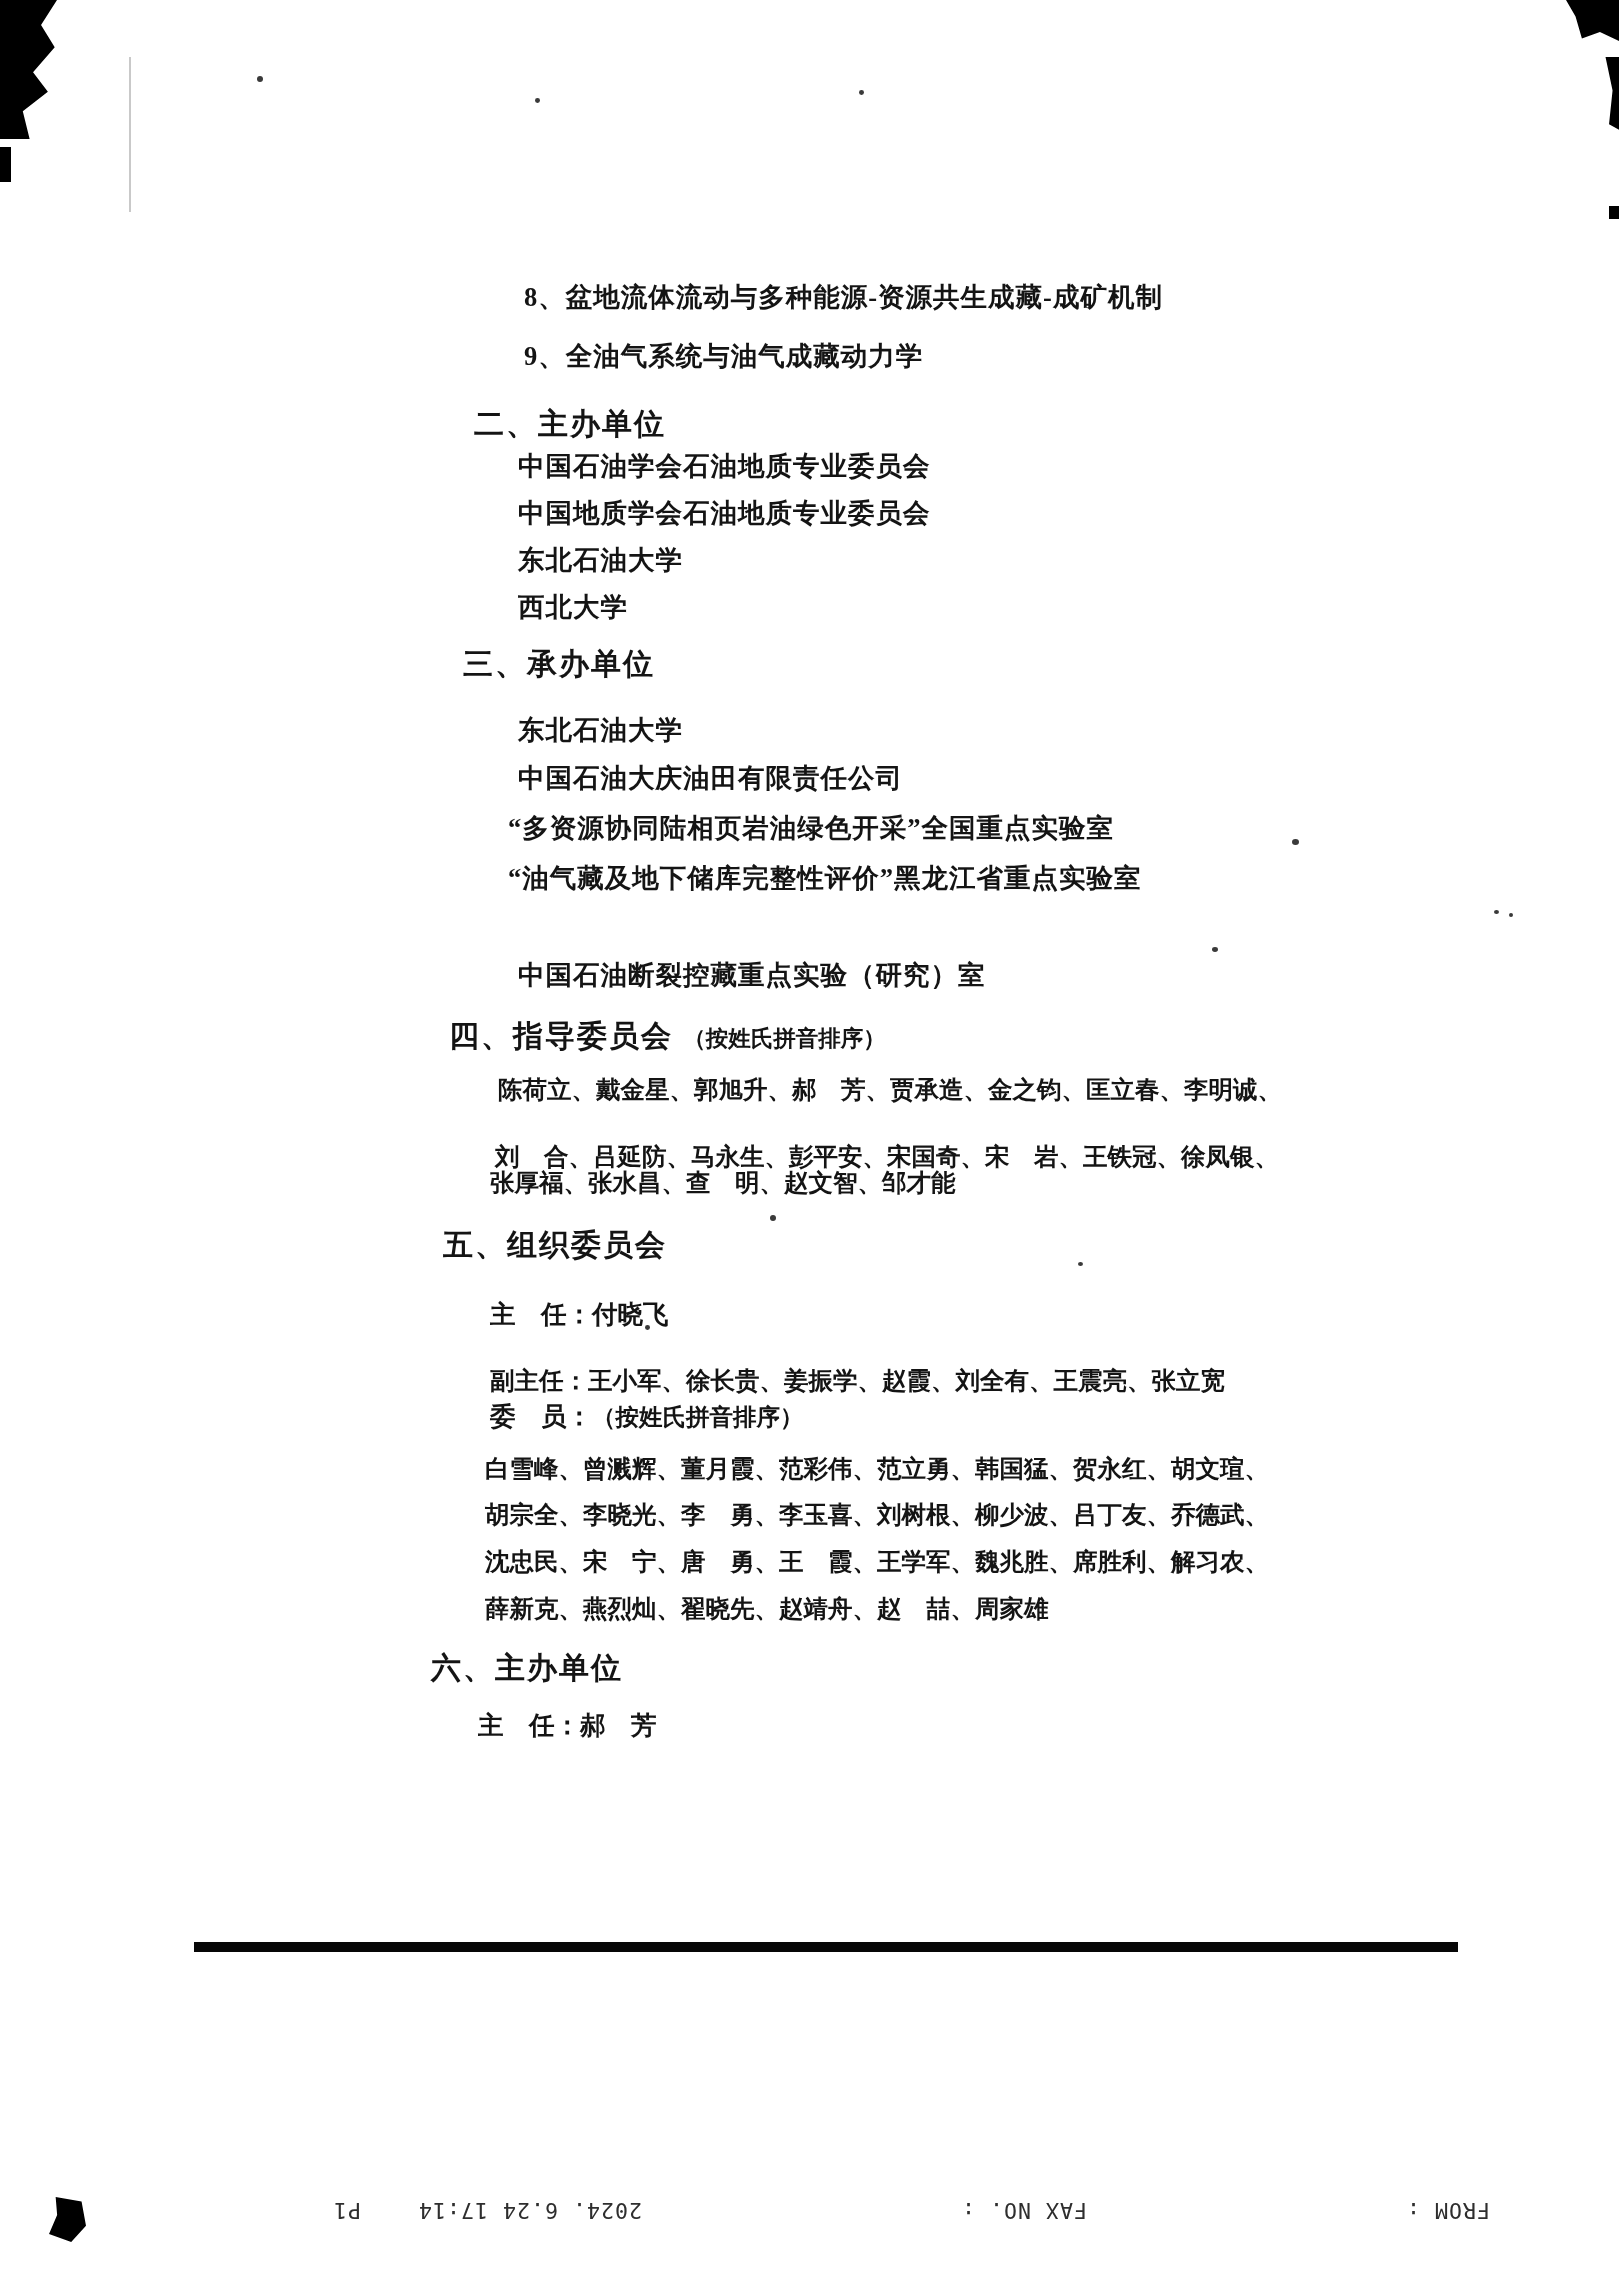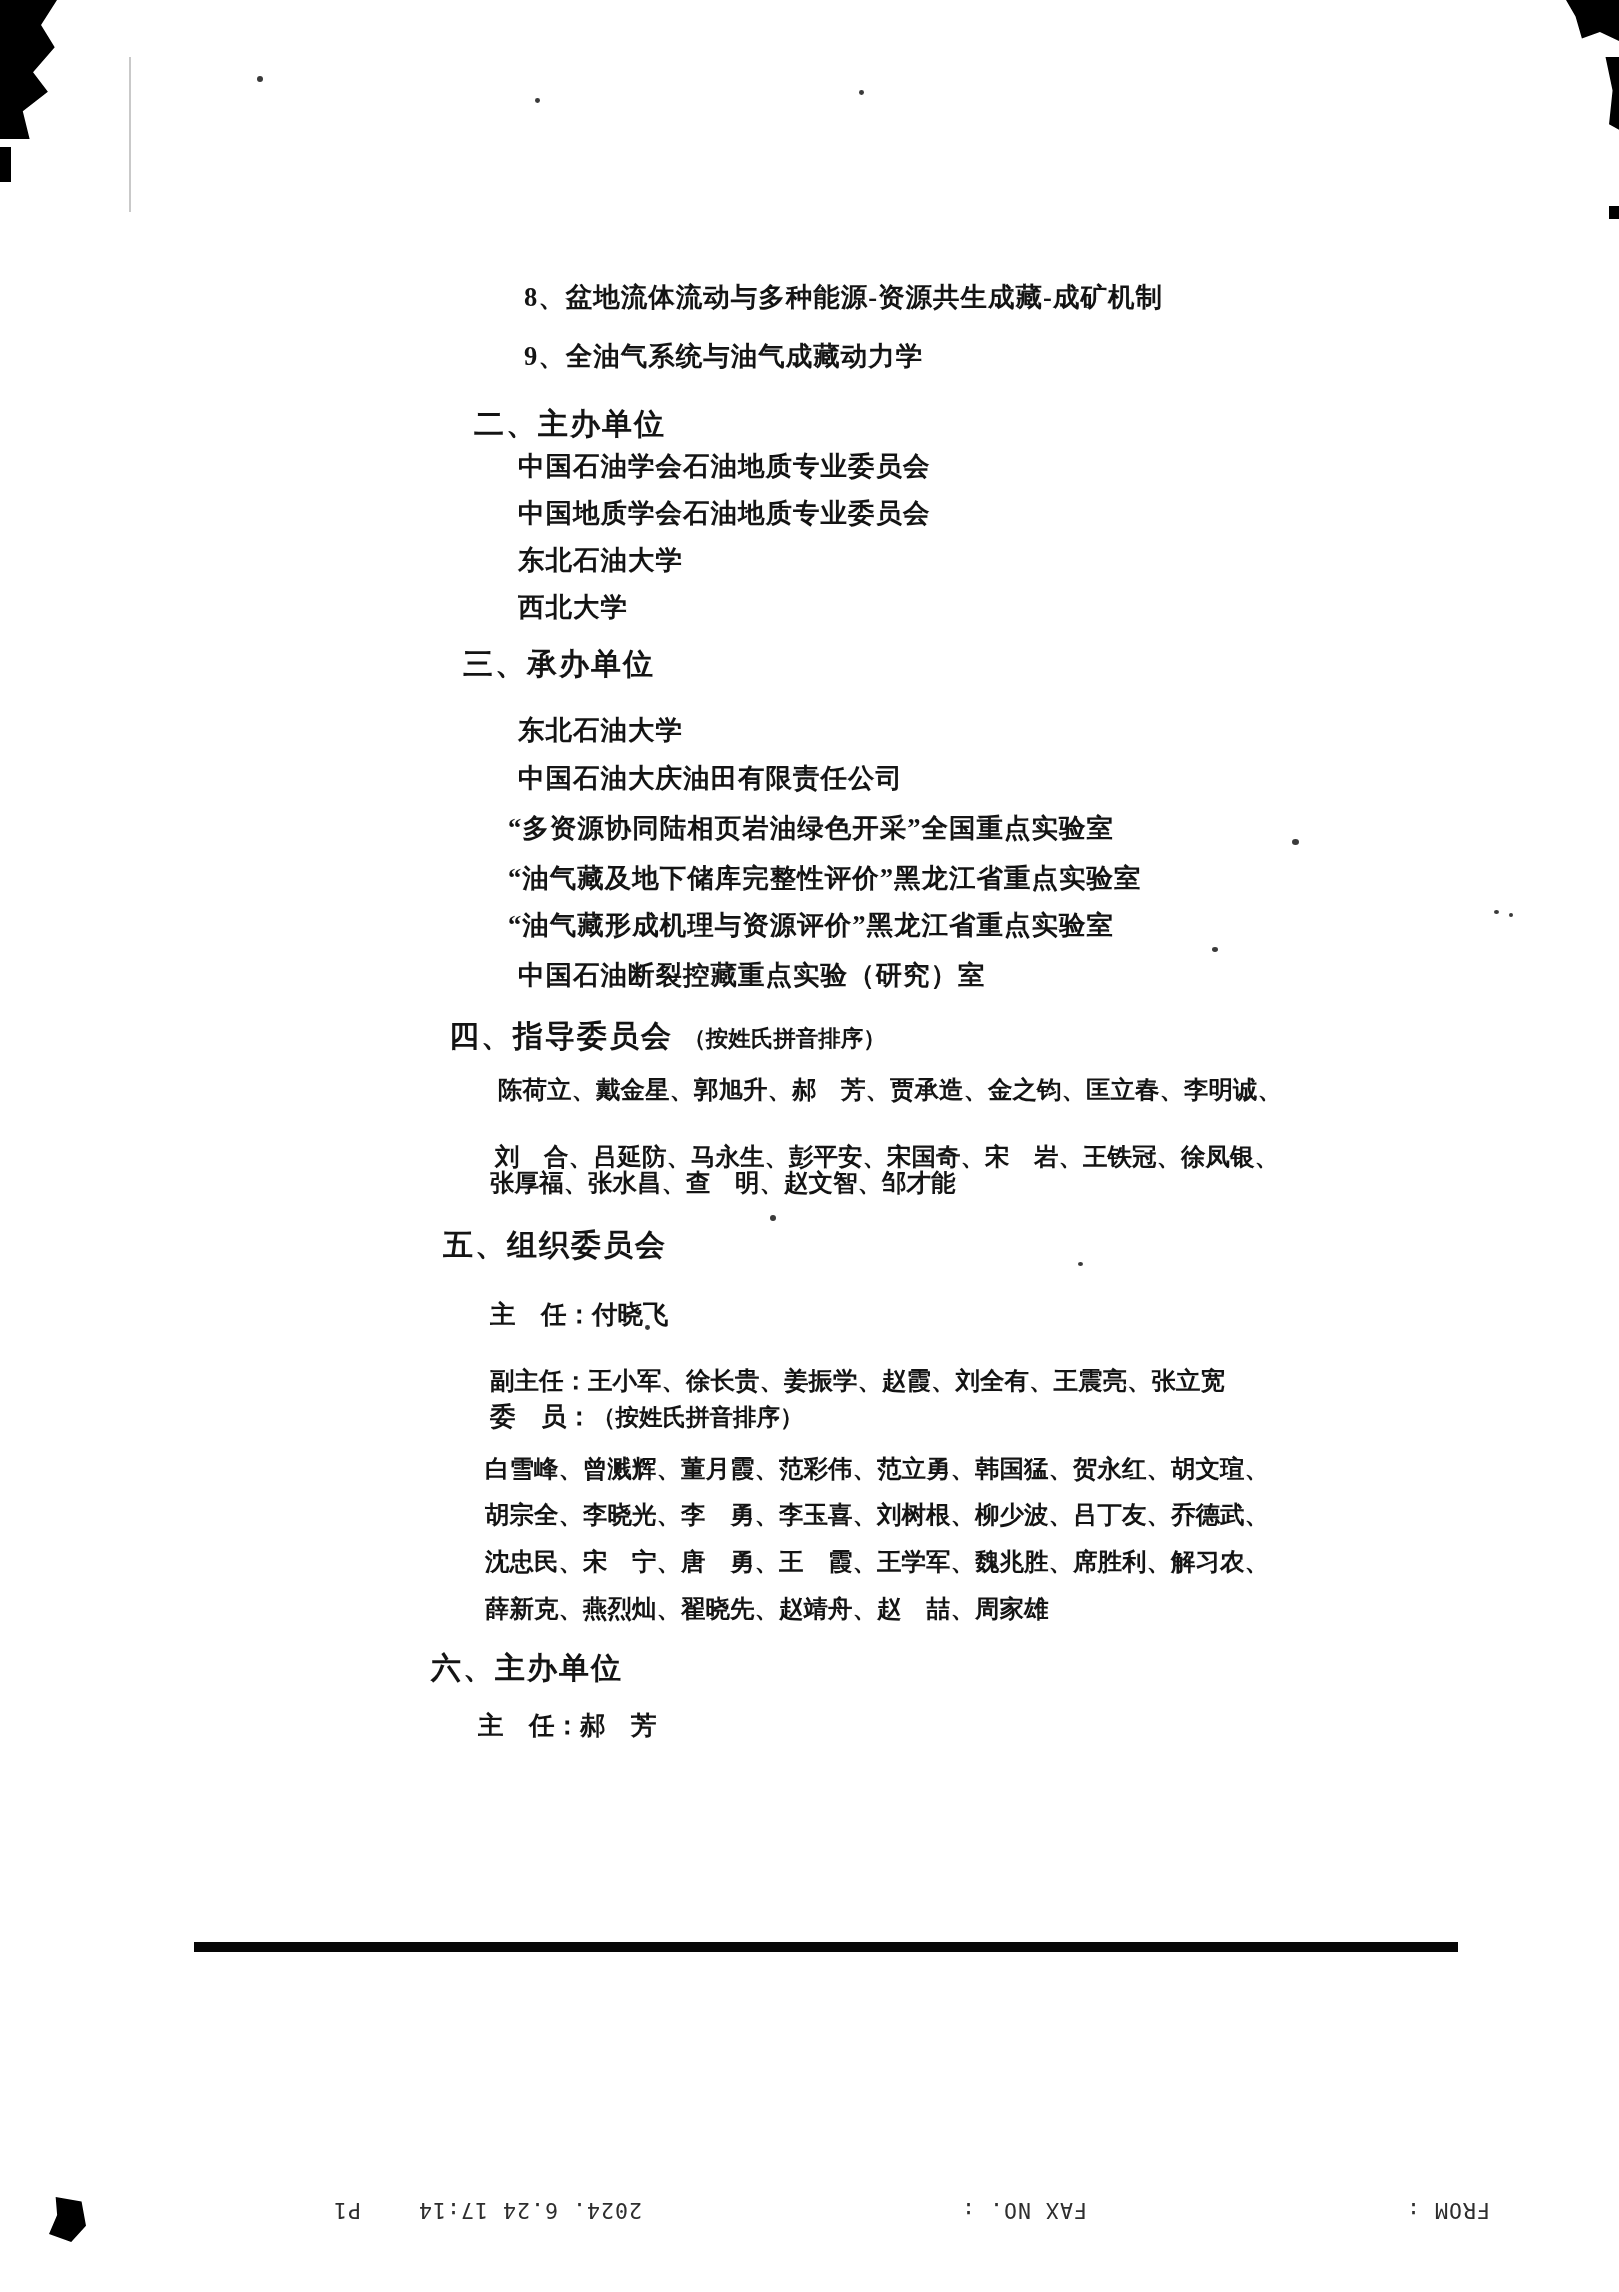--- a/index.html
+++ b/index.html
@@ -66,21 +66,20 @@
   <div class="line org" style="left:518px;top:451px;">中国石油学会石油地质专业委员会</div>
   <div class="line org" style="left:518px;top:498px;">中国地质学会石油地质专业委员会</div>
   <div class="line org" style="left:518px;top:545px;">东北石油大学</div>
   <div class="line org" style="left:518px;top:592px;">西北大学</div>
 
   <div class="line heading" style="left:463px;top:647px;">三、承办单位</div>
   <div class="line org" style="left:518px;top:715px;">东北石油大学</div>
   <div class="line org" style="left:518px;top:763px;">中国石油大庆油田有限责任公司</div>
   <div class="line org" style="left:508px;top:813px;">“多资源协同陆相页岩油绿色开采”全国重点实验室</div>
   <div class="line org" style="left:508px;top:863px;">“油气藏及地下储库完整性评价”黑龙江省重点实验室</div>
-  <div class="line org" style="left:508px;top:910px;">“油气藏形成机理与资源评价”黑龙江省重点实验室</div>
   <div class="line org" style="left:518px;top:960px;">中国石油断裂控藏重点实验（研究）室</div>
 
   <div class="line heading" style="left:449px;top:1019px;text-align:right;">
     <span>四、指导委员会</span>
     <span class="note">（按姓氏拼音排序）</span>
   </div>
   <div class="line names" style="left:498px;top:1076px;">陈荷立、戴金星、郭旭升、郝　芳、贾承造、金之钧、匡立春、李明诚、</div>
   <div class="line names" style="left:495px;top:1123px;margin-top:20px;">刘　合、吕延防、马永生、彭平安、宋国奇、宋　岩、王铁冠、徐凤银、</div>
   <div class="line names" style="left:490px;top:1169px;">张厚福、张水昌、查　明、赵文智、邹才能</div>
 

